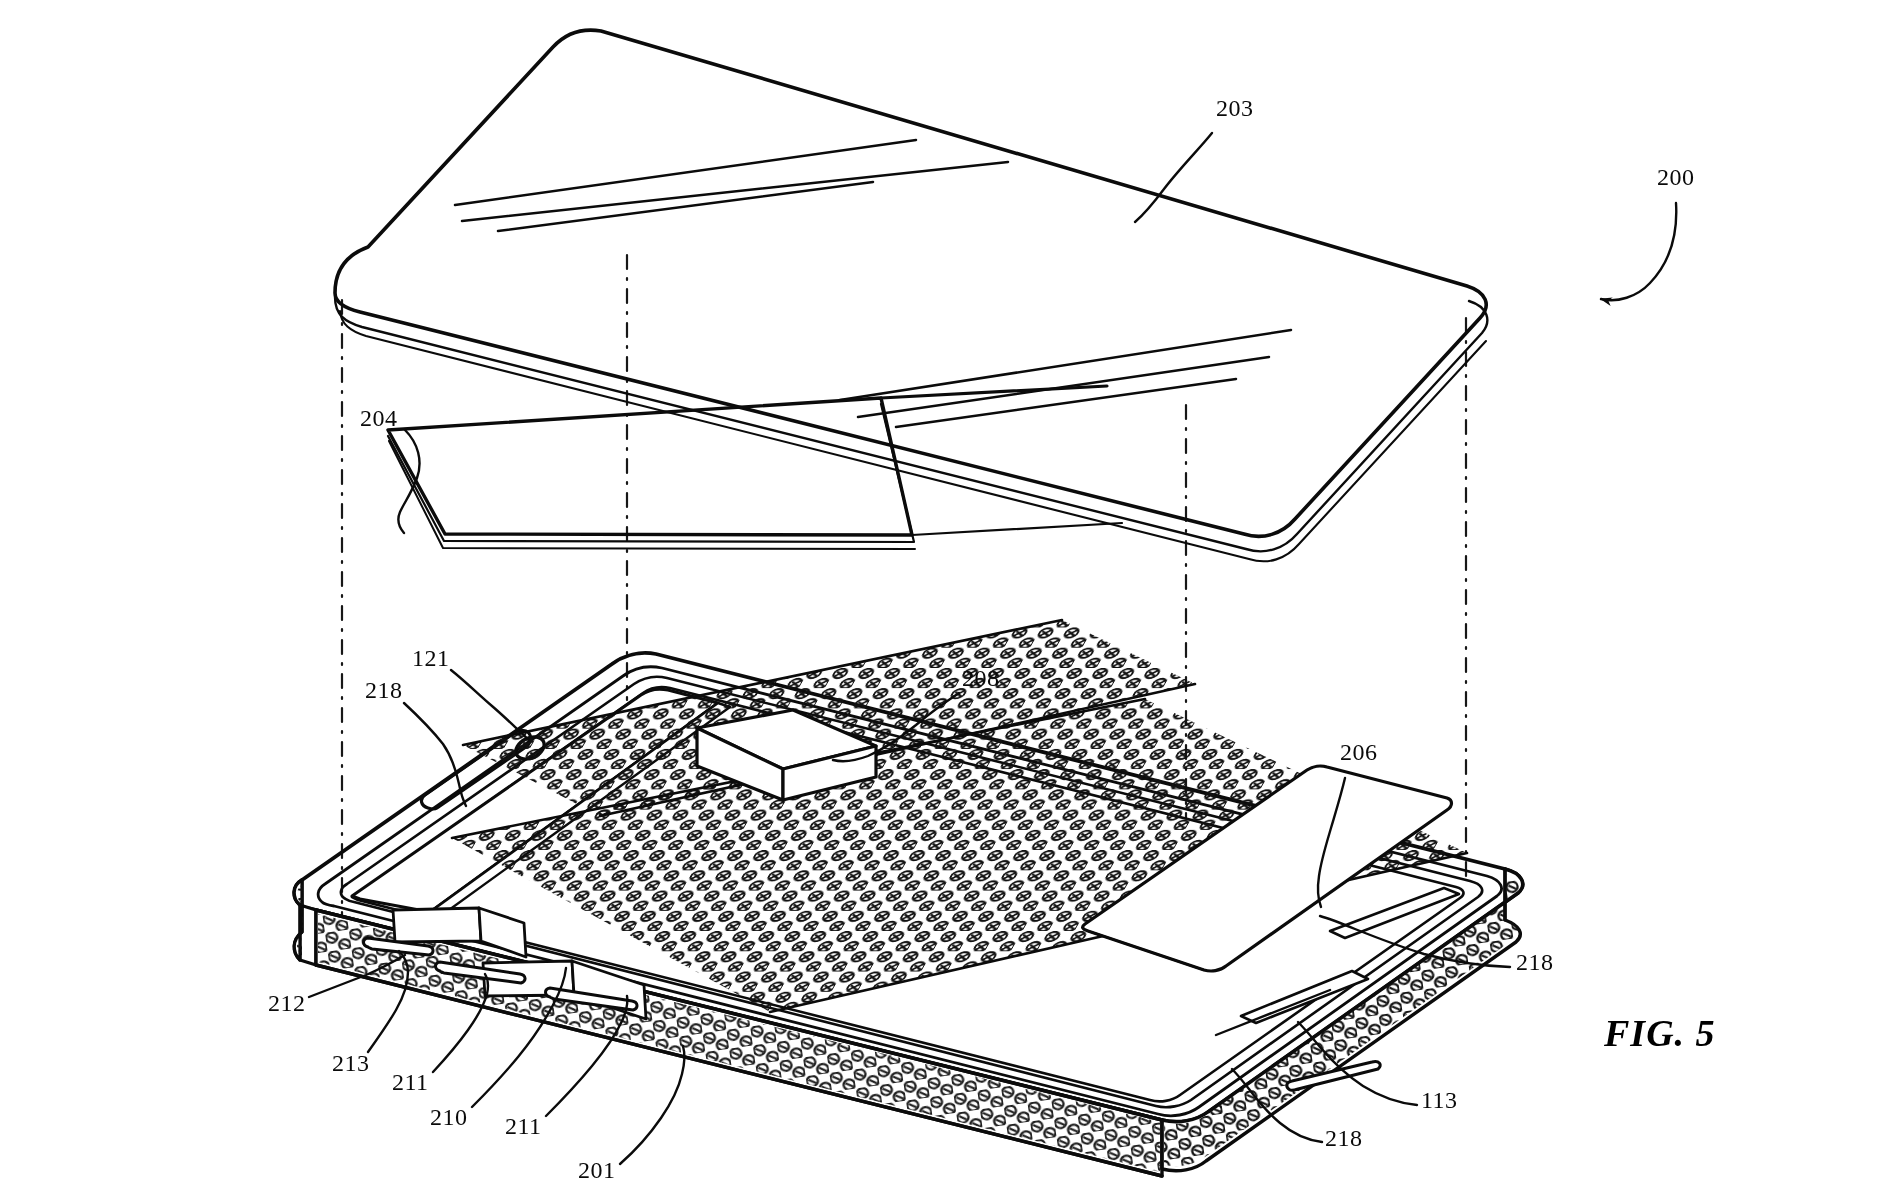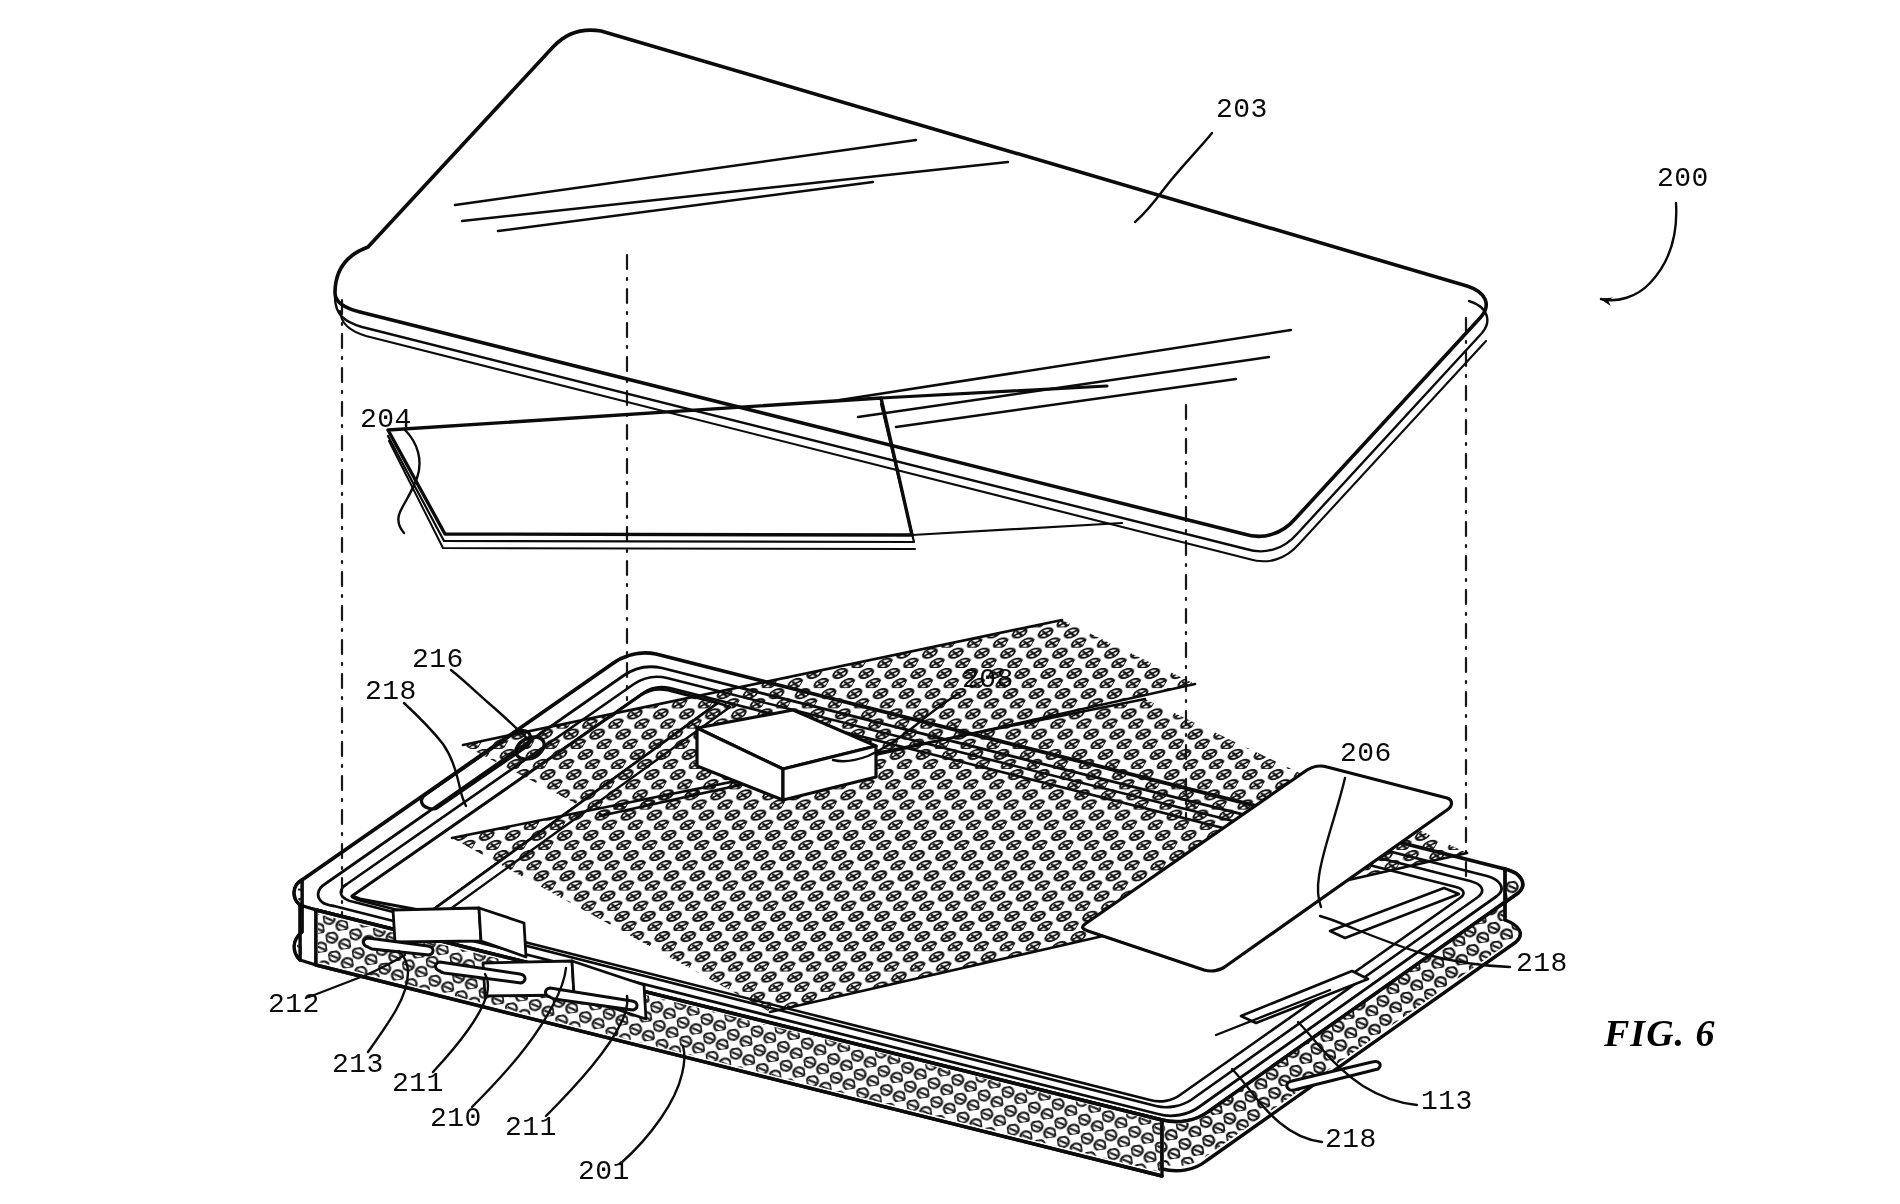--- a/index.html
+++ b/index.html
@@ -7,22 +7,22 @@
   body{
     width:1900px;height:1204px;
     font-family:"Liberation Serif", serif;
     overflow:hidden;
     position:relative;
   }
   #stage{position:absolute;left:0;top:0;width:1900px;height:1204px;background:#fff;}
   svg#fig{position:absolute;left:0;top:0;width:1900px;height:1204px;display:block;}
   .lbl{
     position:absolute;
-    font-family:Liberation Mono, monospace;
-    font-size:28px;
+    font-family:Liberation Serif, serif;
+    font-size:24px;
     color:#0a0a0a;
     letter-spacing:0.5px;
     white-space:nowrap;
     line-height:1;
     user-select:none;
   }
   .figcap{
     position:absolute;
     font-family:"Liberation Serif", serif;
     font-weight:bold;
@@ -345,29 +345,29 @@
 
       <path d="M1322 1142 C1306 1140 1292 1133 1280 1123 C1268 1113 1258 1101 1249 1089 C1241 1079 1236 1073 1232 1069"></path>
     </g>
 
   </g>
 </svg>
 
 <div class="lbl" style="left:1657px;top:165px;text-align:center;">200</div>
 <div class="lbl" style="left:1216px;top:96px;">203</div>
 <div class="lbl" style="left:360px;top:406px;">204</div>
-<div class="lbl" style="left:412px;top:646px;">216</div>
+<div class="lbl" style="left:412px;top:646px;">121</div>
 <div class="lbl" style="left:365px;top:678px;">218</div>
 <div class="lbl" style="left:962px;top:666px;">208</div>
 <div class="lbl" style="left:1340px;top:740px;">206</div>
 <div class="lbl" style="left:268px;top:991px;">212</div>
 <div class="lbl" style="left:332px;top:1051px;">213</div>
 <div class="lbl" style="left:392px;top:1070px;">211</div>
 <div class="lbl" style="left:430px;top:1105px;text-align:right;">210</div>
 <div class="lbl" style="left:505px;top:1114px;">211</div>
 <div class="lbl" style="left:578px;top:1158px;">201</div>
 <div class="lbl" style="left:1516px;top:950px;">218</div>
 <div class="lbl" style="left:1421px;top:1088px;">113</div>
 <div class="lbl" style="left:1325px;top:1126px;">218</div>
 
-<div class="figcap" style="left:1604px;top:1011px;">FIG.  6</div>
+<div class="figcap" style="left:1604px;top:1011px;">FIG.  5</div>
 
 </div>
 
 </body></html>

